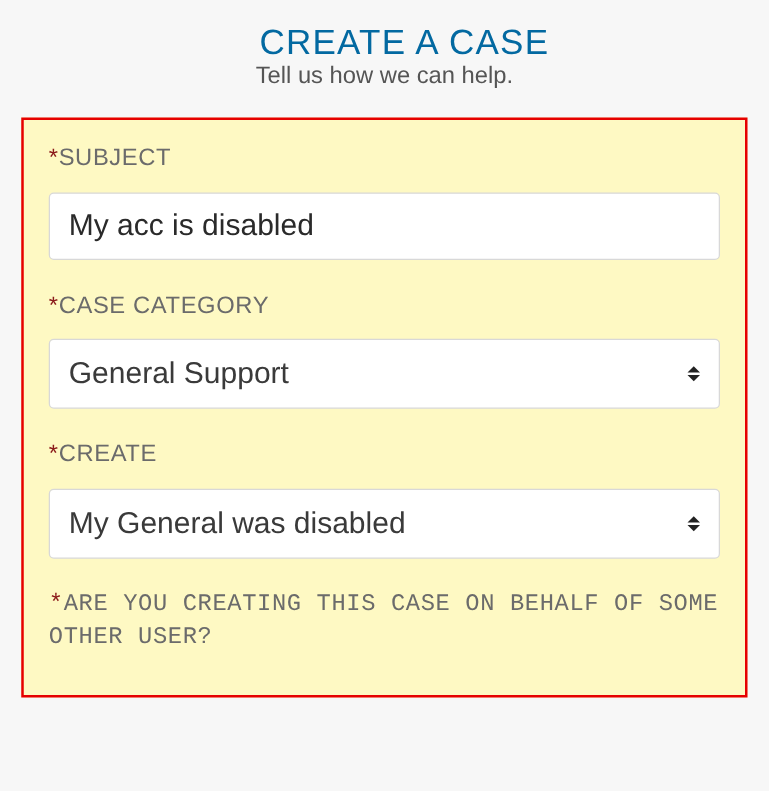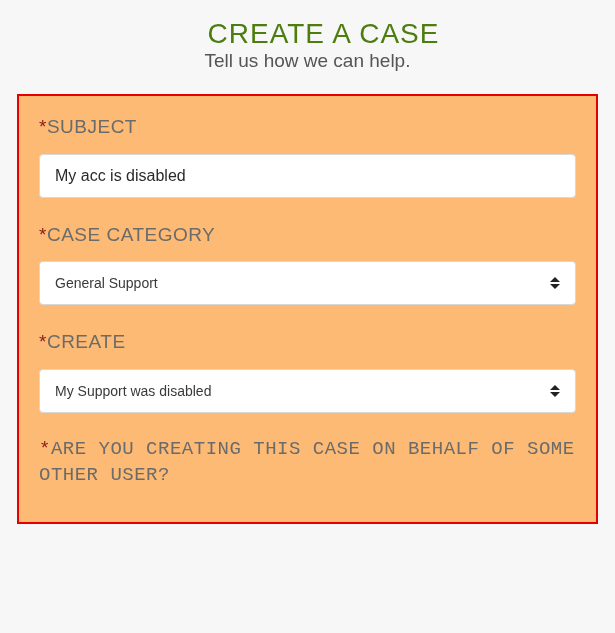--- a/index.html
+++ b/index.html
@@ -16,32 +16,32 @@
     }
     .header {
       text-align: center;
       padding-top: 18px;
       padding-bottom: 14px;
     }
     .title {
       font-size: 28px;
       font-weight: 500;
       letter-spacing: 1px;
-      color: #4d7c0f;
+      color: #0369a1;
       margin-left: 32px;
     }
     .subtitle {
       font-size: 19px;
       color: #555;
       margin-top: 0;
     }
     .form-box {
       margin: 8px 17px 0 17px;
       border: 2px solid #e60000;
-      background: #fdba74;
+      background: #fef9c3;
       padding: 18px 20px 20px 20px;
     }
     .field {
       margin-bottom: 24px;
     }
     .field:last-child {
       margin-bottom: 10px;
       font-family: Liberation Mono, monospace;
     }
     .label {
@@ -50,35 +50,35 @@
       letter-spacing: 0.5px;
       margin-bottom: 14px;
       line-height: 1.35;
     }
     .asterisk {
       color: #8b1a1a;
     }
     .text-input {
       width: 100%;
       padding: 12px 15px;
-      font-size: 16px;
+      font-size: 24px;
       color: #2a2a2a;
       background: #fff;
       border: 1px solid #d8d8d8;
       border-radius: 4px;
       outline: none;
     }
     .select-wrap {
       position: relative;
       width: 100%;
     }
     .select-input {
       width: 100%;
       padding: 13px 60px 13px 15px;
-      font-size: 14px;
+      font-size: 24px;
       color: #3a3a3a;
       background: #fff;
       border: 1px solid #d8d8d8;
       border-radius: 4px;
       cursor: pointer;
     }
     .select-arrows {
       position: absolute;
       right: 16px;
       top: 50%;
@@ -123,21 +123,21 @@
       <div class="select-arrows">
         <div class="arrow-up"></div>
         <div class="arrow-down"></div>
       </div>
     </div>
   </div>
 
   <div class="field">
     <div class="label"><span class="asterisk">*</span><span>CREATE</span></div>
     <div class="select-wrap">
-      <div class="select-input">My Support was disabled</div>
+      <div class="select-input">My General was disabled</div>
       <div class="select-arrows">
         <div class="arrow-up"></div>
         <div class="arrow-down"></div>
       </div>
     </div>
   </div>
 
   <div class="field">
     <div class="label"><span class="asterisk">*</span><span>ARE YOU CREATING THIS CASE ON BEHALF OF SOME OTHER USER?</span></div>
   </div>

